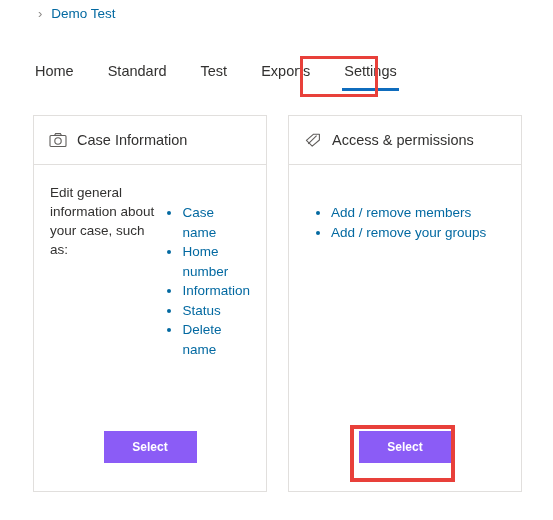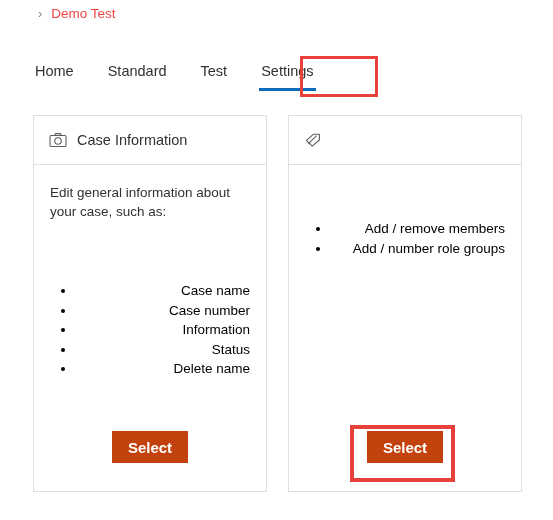--- a/index.html
+++ b/index.html
@@ -32,21 +32,21 @@
     cursor: pointer;
   }
   .crumb-sep {
     margin: 0 9px;
     color: #8a8886;
     font-size: 13px;
     line-height: 1;
     display: inline-block;
   }
   .crumb-current {
-    color: #ef4444;
+    color: #0369a1;
   }
 
   
   .tabbar {
     position: absolute;
     left: 25px;
     top: 58px;
     display: flex;
     align-items: flex-start;
     height: 36px;
@@ -125,55 +125,53 @@
   }
   .card-title {
     font-size: 14.5px;
     color: #323130;
   }
   .card-body {
     flex: 1 1 auto;
     padding: 18px 16px 0 16px;
     box-sizing: border-box;
     display: flex;
-    flex-direction: column;
-    gap: 24px;
+    flex-direction: row;
   }
   .card-desc {
     font-size: 13.5px;
     line-height: 19px;
     color: #323130;
     margin: 0;
   }
   .card-list {
-    margin: 36px 0 0 0;
+    margin: 20px 0 0 0;
     padding-left: 26px;
     font-size: 13.5px;
     line-height: 19.5px;
-    color: #000000;
-    text-align: right;
+    color: #0369a1;
   }
   .card-list li {
     margin: 0;
   }
   .card-footer {
     flex: 0 0 auto;
     padding: 0 0 28px 0;
     display: flex;
     justify-content: center;
     position: relative;
   }
   .btn-primary {
-    background: #c2410c;
+    background: #8b5cf6;
     color: #ffffff;
     border: none;
     font-family: "Liberation Sans", sans-serif;
-    font-size: 15px;
+    font-size: 12px;
     font-weight: bold;
-    width: 76px;
+    width: 93px;
     height: 32px;
     cursor: pointer;
     padding: 0;
   }
   .btn-highlight {
     position: absolute;
     left: 350px;
     top: 425px;
     width: 105px;
     height: 57px;
@@ -194,20 +192,24 @@
   <div class="tab">
     <span>Home</span>
     
   </div>
   <div class="tab">
     <span>Standard</span>
     
   </div>
   <div class="tab">
     <span>Test</span>
+    
+  </div>
+  <div class="tab">
+    <span>Exports</span>
     
   </div>
   <div class="tab selected">
     <span>Settings</span>
     <span class="underline"></span>
   </div>
 </div>
 
 <div class="tab-highlight"></div>
 
@@ -221,44 +223,45 @@
           <path d="M5.5 3.5 L6.6 1.6 L11.4 1.6 L12.5 3.5" fill="none" stroke="#605e5c" stroke-width="1.1"></path>
           <circle cx="9" cy="9" r="3.2" fill="none" stroke="#605e5c" stroke-width="1.1"></circle>
         </svg>
       </span>
       <span class="card-title">Case Information</span>
     </div>
     <div class="card-body">
       <p class="card-desc">Edit general information about your case, such as:</p>
       <ul class="card-list">
         <li>Case name</li>
-        <li>Case number</li>
+        <li>Home number</li>
         <li>Information</li>
         <li>Status</li>
         <li>Delete name</li>
       </ul>
     </div>
     <div class="card-footer">
       <button class="btn-primary">Select</button>
     </div>
   </div>
 
   <div class="card">
     <div class="card-header">
       <span class="card-icon">
         <svg width="18" height="16" viewBox="0 0 18 16" xmlns="http://www.w3.org/2000/svg">
           <path d="M9.6 2.2 L15.4 2.2 L15.4 8 L8.2 14.2 L2.4 8.4 Z" fill="none" stroke="#605e5c" stroke-width="1.1" stroke-linejoin="round"></path>
           <path d="M4.2 11.8 L12.6 3.6" fill="none" stroke="#605e5c" stroke-width="1.1"></path>
         </svg>
       </span>
+      <span class="card-title">Access &amp; permissions</span>
     </div>
     <div class="card-body">
       <ul class="card-list">
         <li>Add / remove members</li>
-        <li>Add / number role groups</li>
+        <li>Add / remove your groups</li>
       </ul>
     </div>
     <div class="card-footer">
       <button class="btn-primary">Select</button>
     </div>
   </div>
 
 </div>
 
 <div class="btn-highlight"></div>

